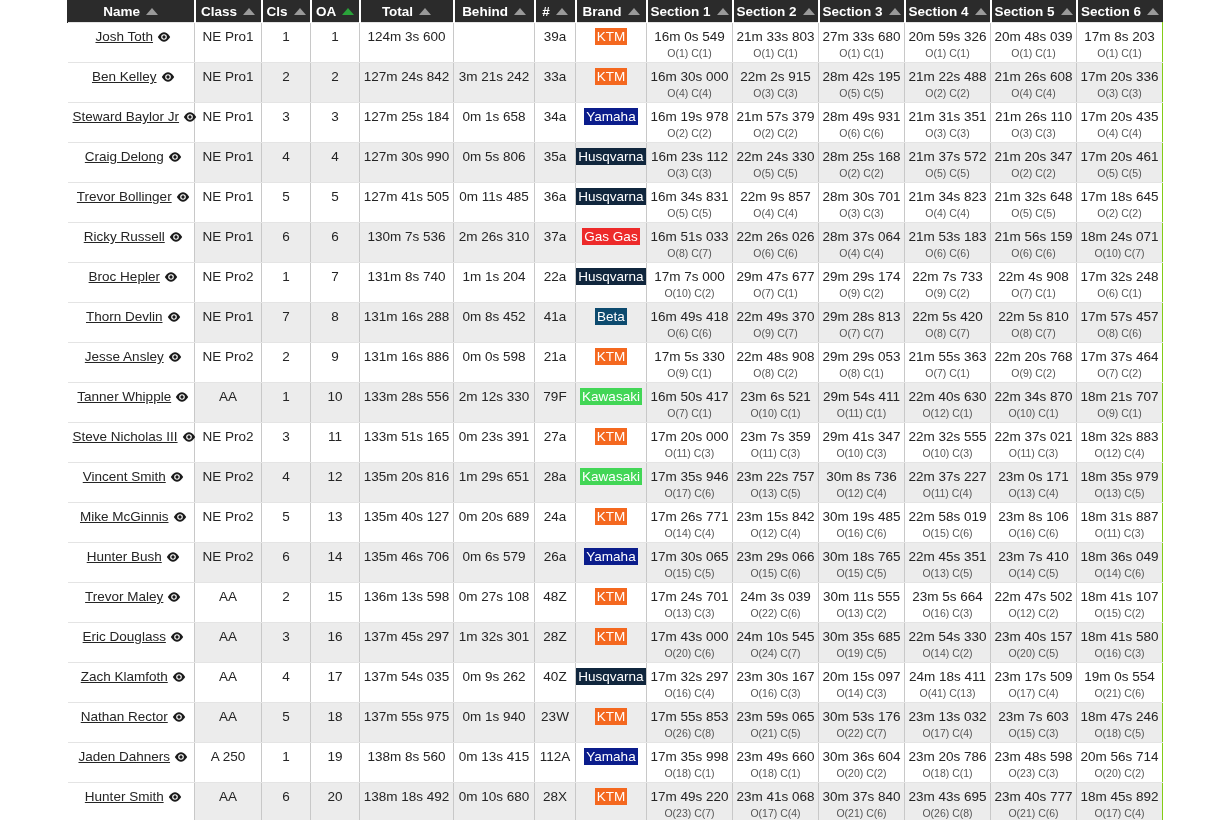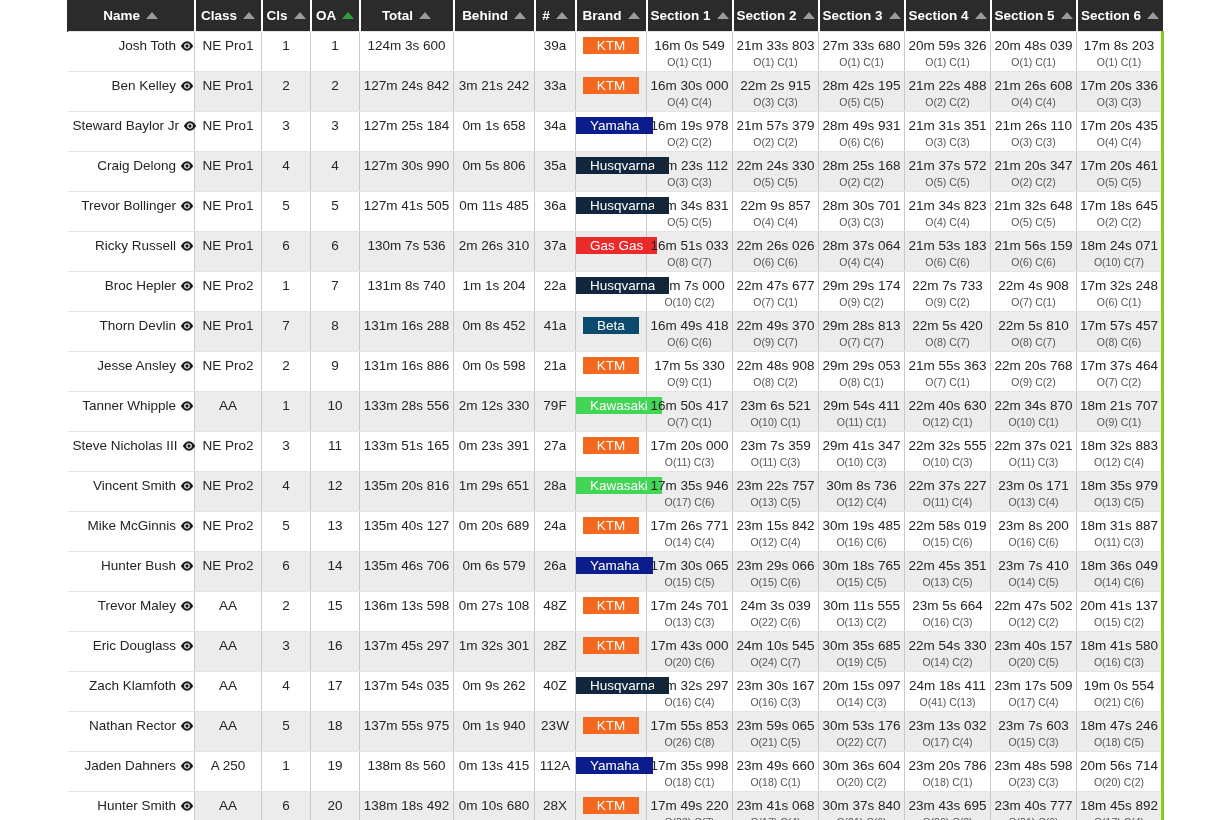--- a/index.html
+++ b/index.html
@@ -24,21 +24,21 @@
     border-collapse: collapse;
     table-layout: fixed;
     width: 1096px;
     font-size: 13px;
   }
   table.results thead th {
     background: #2b2b2b;
     color: #ffffff;
     font-size: 13.5px;
     font-weight: bold;
-    height: 31px;
+    height: 22px;
     padding: 0 6px;
     text-align: center;
     border-right: 2px solid #ffffff;
     border-left: 1px solid #2b2b2b;
     white-space: nowrap;
     position: relative;
     vertical-align: middle;
   }
   table.results thead th:last-child { border-right: none; }
   .th-inner {
@@ -62,53 +62,54 @@
   table.results tbody td {
     border-right: 1px solid #c8c8c8;
     border-bottom: 1px solid #e4e4e4;
     padding: 0;
     vertical-align: top;
     background: #ffffff;
     height: 39px;
   }
   table.results tbody tr.alt td { background: #ececec; }
   table.results tbody td.name-cell { background: #ffffff !important; }
-  table.results tbody td:last-child { border-right: 3px solid #84cc16; }
+  table.results tbody td:last-child { border-right: 1px solid #84cc16; }
   table.results tbody tr:first-child td { border-top: 1px solid #e4e4e4; }
 
   .cell-main {
     display: block;
     text-align: center;
     font-size: 13.5px;
     line-height: 19px;
     padding-top: 4px;
     color: #242424;
     white-space: nowrap;
   }
   .cell-sub {
     display: block;
     text-align: center;
     font-size: 10.5px;
     line-height: 14px;
     color: #555555;
     white-space: nowrap;
   }
   td.name-cell .cell-main {
-    text-align: right;
+    text-align: center;
     padding-left: 5px;
     padding-top: 4px;
+    text-decoration: underline;
   }
   .eye-icon {
     display: inline-block;
     vertical-align: -2px;
     margin-left: 4px;
   }
   .brand-tag {
     display: inline-block;
-    padding: 0px 14px;
+    padding: 0px 2px;
     font-size: 13.5px;
     line-height: 17px;
     color: #ffffff;
     white-space: nowrap;
   }
   
   col.c-name   { width: 127px; }
   col.c-class  { width: 67px; }
   col.c-cls    { width: 49px; }
   col.c-oa     { width: 49px; }
@@ -579,21 +580,21 @@
             <span class="cell-main">22a</span>
           </td>
           <td>
             <span class="cell-main"><span class="brand-tag" style="background: rgb(16, 38, 61);">Husqvarna</span></span>
           </td>
           <td>
             <span class="cell-main">17m 7s 000</span>
             <span class="cell-sub">O(10) C(2)</span>
           </td>
           <td>
-            <span class="cell-main">22m 47s 677</span>
+            <span class="cell-main">29m 47s 677</span>
             <span class="cell-sub">O(7) C(1)</span>
           </td>
           <td>
             <span class="cell-main">29m 29s 174</span>
             <span class="cell-sub">O(9) C(2)</span>
           </td>
           <td>
             <span class="cell-main">22m 7s 733</span>
             <span class="cell-sub">O(9) C(2)</span>
           </td>
@@ -915,21 +916,21 @@
           </td>
           <td>
             <span class="cell-main">30m 19s 485</span>
             <span class="cell-sub">O(16) C(6)</span>
           </td>
           <td>
             <span class="cell-main">22m 58s 019</span>
             <span class="cell-sub">O(15) C(6)</span>
           </td>
           <td>
-            <span class="cell-main">23m 8s 200</span>
+            <span class="cell-main">23m 8s 106</span>
             <span class="cell-sub">O(16) C(6)</span>
           </td>
           <td>
             <span class="cell-main">18m 31s 887</span>
             <span class="cell-sub">O(11) C(3)</span>
           </td>
         </tr>
         <tr class="alt">
           <td class="name-cell">
             <span class="cell-main">Hunter Bush<span class="eye-icon"><svg width="14" height="12" viewBox="0 0 16 12">
@@ -1027,21 +1028,21 @@
           </td>
           <td>
             <span class="cell-main">23m 5s 664</span>
             <span class="cell-sub">O(16) C(3)</span>
           </td>
           <td>
             <span class="cell-main">22m 47s 502</span>
             <span class="cell-sub">O(12) C(2)</span>
           </td>
           <td>
-            <span class="cell-main">20m 41s 137</span>
+            <span class="cell-main">18m 41s 107</span>
             <span class="cell-sub">O(15) C(2)</span>
           </td>
         </tr>
         <tr class="alt">
           <td class="name-cell">
             <span class="cell-main">Eric Douglass<span class="eye-icon"><svg width="14" height="12" viewBox="0 0 16 12">
                   <path d="M8 0.6C3.9 0.6 1 6 1 6s2.9 5.4 7 5.4S15 6 15 6 12.1 0.6 8 0.6z" fill="#1a1a1a"></path>
                   <circle cx="8" cy="6" r="3.2" fill="#ffffff"></circle>
                   <circle cx="8" cy="6" r="1.9" fill="#1a1a1a"></circle>
                 </svg></span></span>

